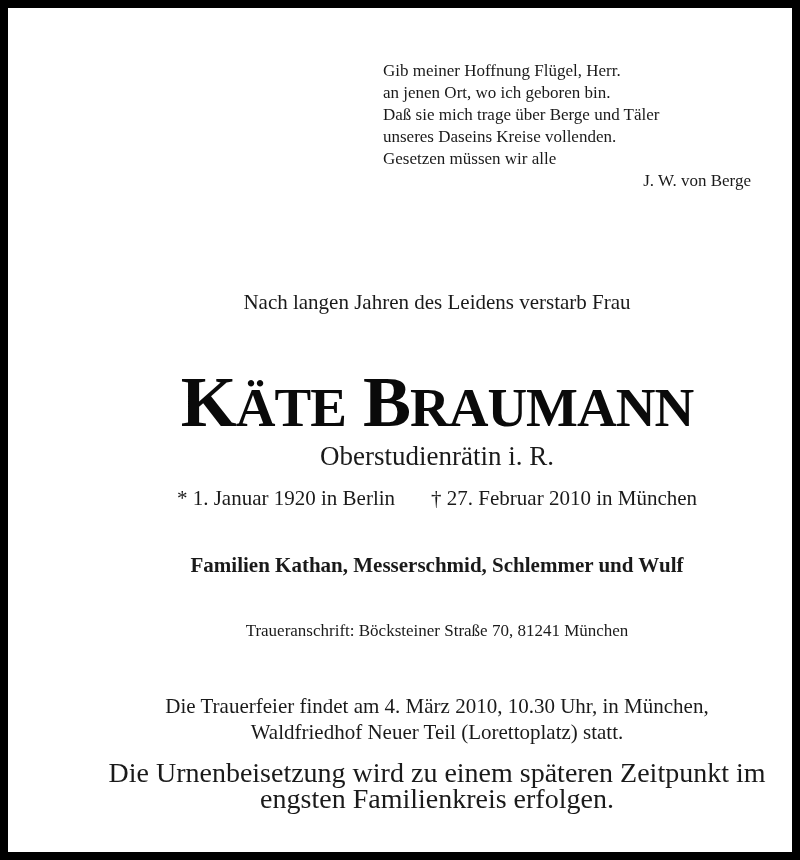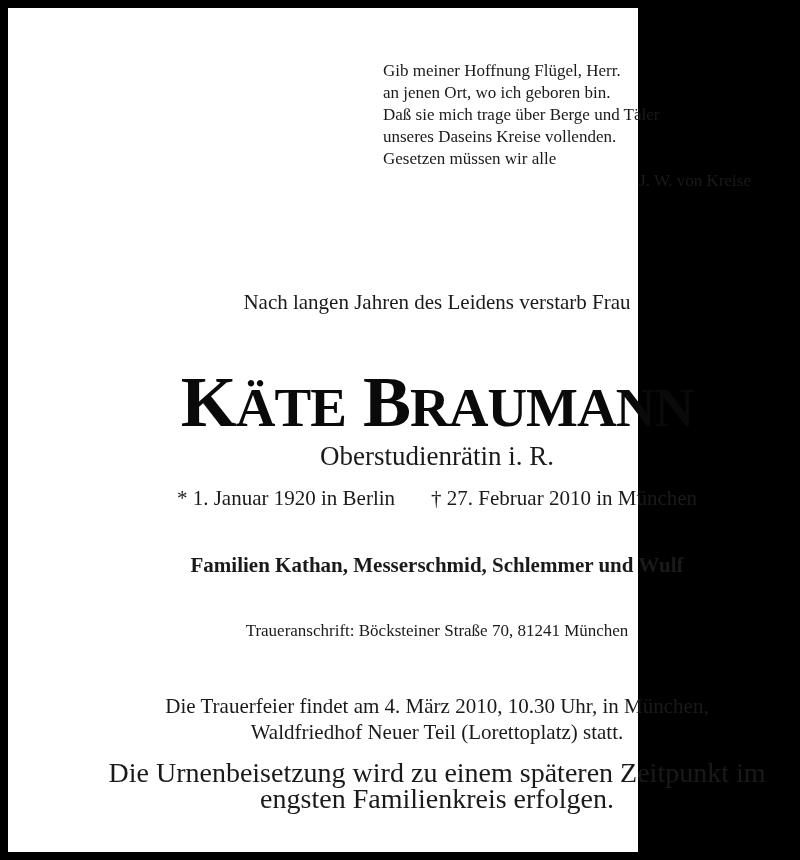--- a/index.html
+++ b/index.html
@@ -1,19 +1,19 @@
 <!DOCTYPE html>
 <html><head>
   <meta charset="utf-8">
   <style>
     html, body { margin: 0; padding: 0; background: #000; }
     body { width: 800px; height: 860px; overflow: hidden; }
     .frame {
       position: absolute; left: 8px; top: 8px;
-      width: 630px; height: 844px;
+      width: 784px; height: 844px;
       background: #ffffff;
       font-family: "Liberation Serif", "DejaVu Serif", serif;
       color: #1a1a1a;
     }
     .poem {
       position: absolute; left: 375px; top: 52px;
       width: 380px;
       font-size: 17px; line-height: 22px;
     }
     .poem .line { display: block; white-space: nowrap; }
@@ -39,21 +39,21 @@
 <body>
 
 <div class="frame">
 
   <div class="poem">
     <span class="line">Gib meiner Hoffnung Flügel, Herr.</span>
     <span class="line">an jenen Ort, wo ich geboren bin.</span>
     <span class="line">Daß sie mich trage über Berge und Täler</span>
     <span class="line">unseres Daseins Kreise vollenden.</span>
     <span class="line">Gesetzen müssen wir alle</span>
-    <span class="author">J. W. von Kreise</span>
+    <span class="author">J. W. von Berge</span>
   </div>
 
   <div class="center intro">Nach langen Jahren des Leidens verstarb Frau</div>
 
   <div class="center name">
     <span class="big">K</span><span class="small">ÄTE</span>
     <span class="big">B</span><span class="small">RAUMANN</span>
   </div>
 
   <div class="center title">Oberstudienrätin i. R.</div>

